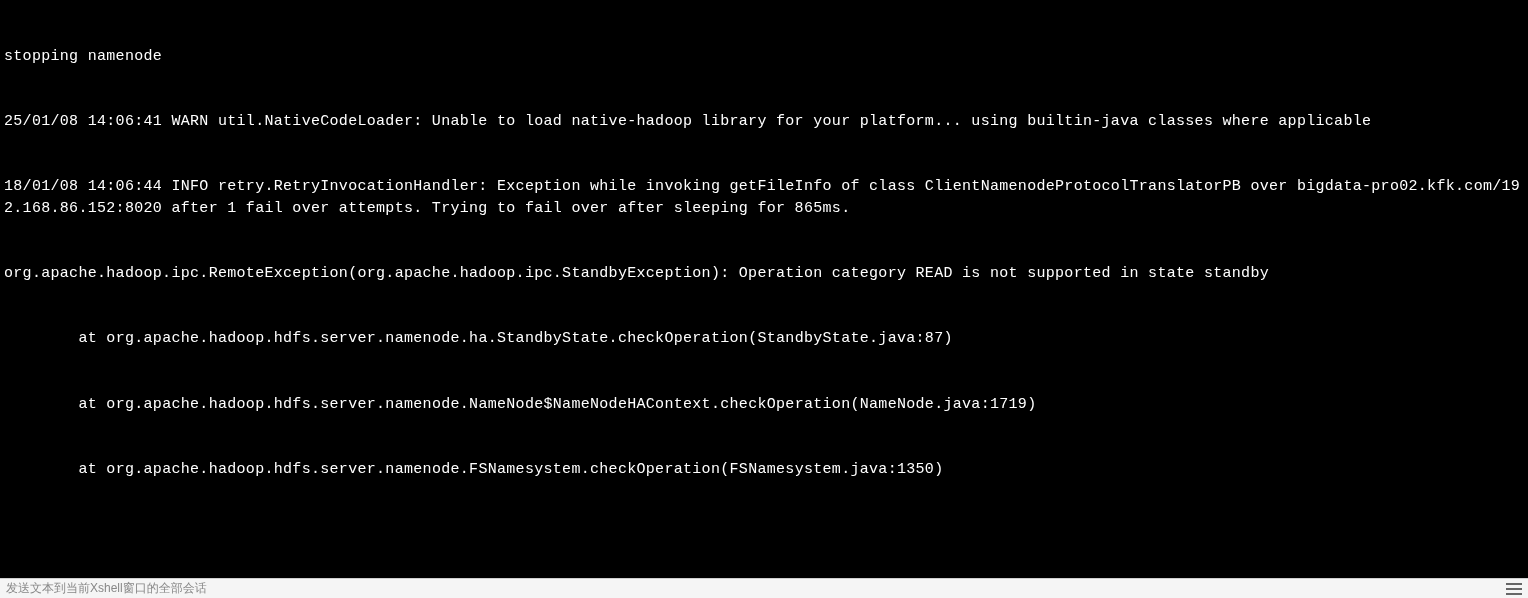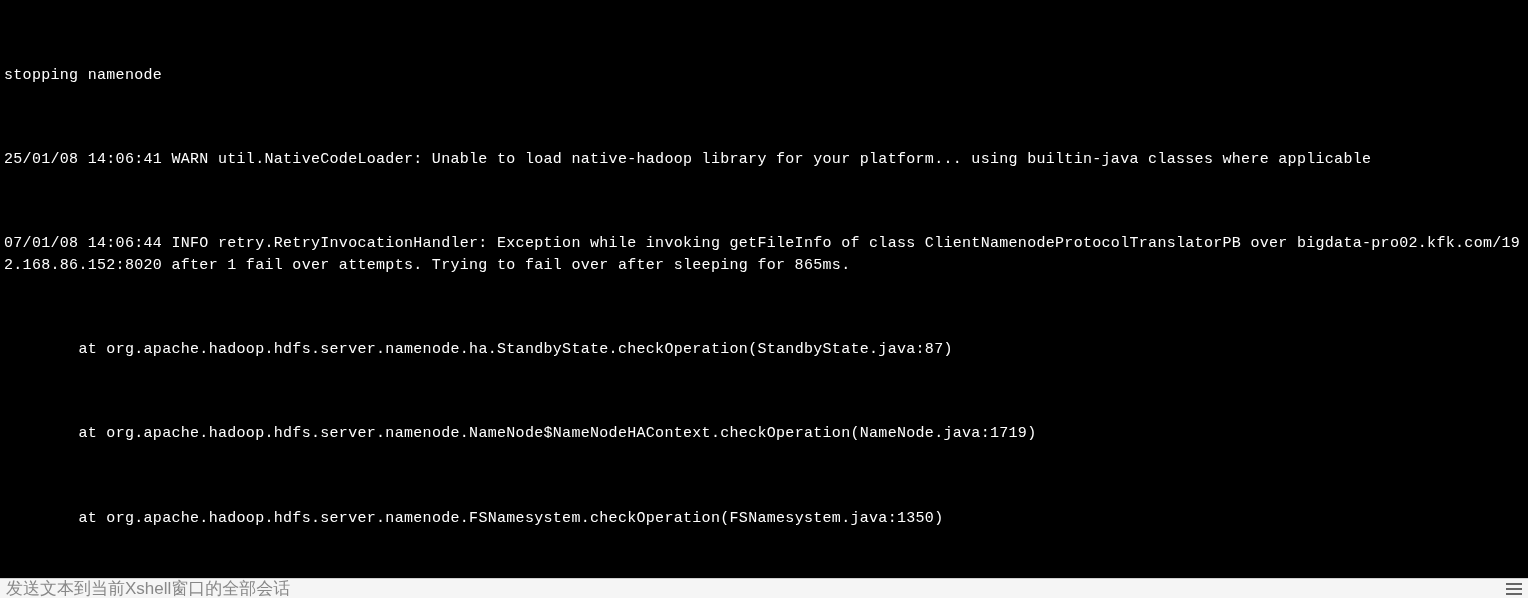--- a/index.html
+++ b/index.html
@@ -34,35 +34,34 @@
     }
     .terminal::-webkit-scrollbar-track {
       background: #f0f0f0;
     }
     .terminal::-webkit-scrollbar-thumb {
       background: #c0c0c0;
       border: 1px solid #a0a0a0;
     }
     .line {
       display: block;
-      margin-top: 19px;
     }
     .bottom-bar {
       position: absolute;
       bottom: 0;
       left: 0;
       right: 0;
       height: 20px;
       background: #f5f5f5;
       border-top: 1px solid #d0d0d0;
       display: flex;
       align-items: center;
       padding: 0 6px;
       font-family: "Microsoft YaHei", "SimSun", sans-serif;
-      font-size: 17px;
+      font-size: 12px;
       color: #888888;
       justify-content: space-between;
     }
     .bottom-input {
       flex: 1;
       color: #888;
     }
     .menu-icon {
       width: 16px;
       height: 12px;
@@ -77,21 +76,22 @@
       background: #666;
       width: 100%;
     }
   </style>
 </head>
 <body>
 
 <div class="terminal">
   <span class="line">stopping namenode</span>
   <span class="line">25/01/08 14:06:41 WARN util.NativeCodeLoader: Unable to load native-hadoop library for your platform... using builtin-java classes where applicable</span>
-  <span class="line">07/01/08 14:06:44 INFO retry.RetryInvocationHandler: Exception while invoking getFileInfo of class ClientNamenodeProtocolTranslatorPB over bigdata-pro02.kfk.com/192.168.86.152:8020 after 1 fail over attempts. Trying to fail over after sleeping for 865ms.</span>
+  <span class="line">18/01/08 14:06:44 INFO retry.RetryInvocationHandler: Exception while invoking getFileInfo of class ClientNamenodeProtocolTranslatorPB over bigdata-pro02.kfk.com/192.168.86.152:8020 after 1 fail over attempts. Trying to fail over after sleeping for 865ms.</span>
+  <span class="line">org.apache.hadoop.ipc.RemoteException(org.apache.hadoop.ipc.StandbyException): Operation category READ is not supported in state standby</span>
   <span class="line">        at org.apache.hadoop.hdfs.server.namenode.ha.StandbyState.checkOperation(StandbyState.java:87)</span>
   <span class="line">        at org.apache.hadoop.hdfs.server.namenode.NameNode$NameNodeHAContext.checkOperation(NameNode.java:1719)</span>
   <span class="line">        at org.apache.hadoop.hdfs.server.namenode.FSNamesystem.checkOperation(FSNamesystem.java:1350)</span>
   
   
   
   
   
   
   

